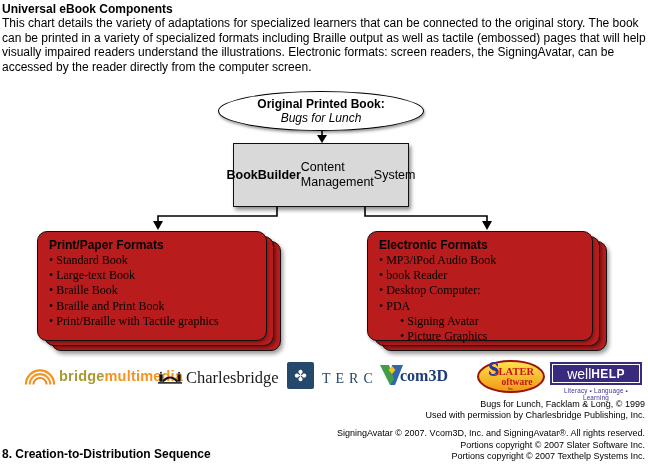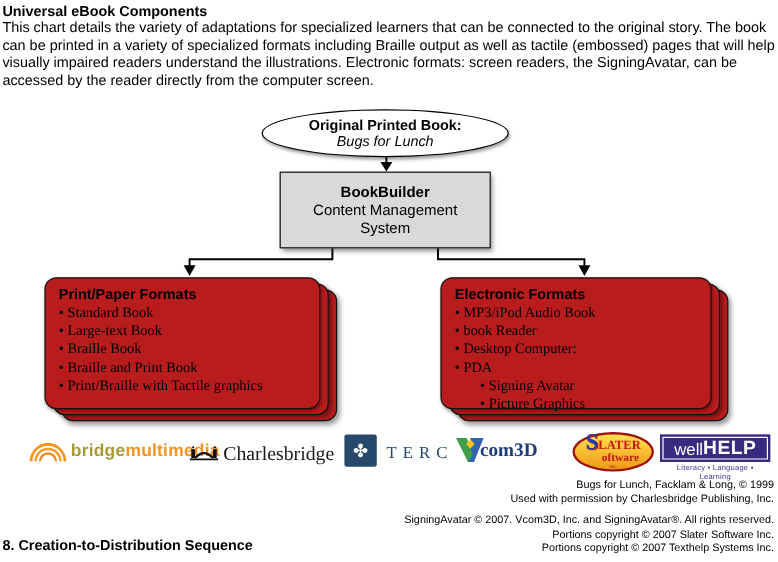--- a/index.html
+++ b/index.html
@@ -16,21 +16,21 @@
   
   .oval{position:absolute;left:218px;top:91px;width:204px;height:38px;background:#fff;
         border:1.7px solid #000;border-radius:50%;box-shadow:1px 2px 3px rgba(0,0,0,.4);
         display:flex;flex-direction:column;align-items:center;justify-content:center;}
   .oval-title{font-size:12px;font-weight:bold;line-height:14px;}
   .oval-book{font-size:12px;font-style:italic;line-height:14px;}
 
   
   .cms{position:absolute;left:233px;top:143px;width:174px;height:62px;background:#d9d9d9;
        border:1.7px solid #111;box-shadow:2px 3px 4px rgba(0,0,0,.45);
-       display:flex;flex-direction:column;align-items:center;justify-content:center;}
+       display:flex;flex-direction:row;align-items:center;justify-content:center;}
   .cms-name{font-size:12.5px;font-weight:bold;line-height:15px;}
   .cms-line{font-size:12.5px;line-height:15px;}
 
   
   .stack{position:absolute;}
   .stack-layer,.stack-front{position:absolute;width:100%;height:100%;background:#b91c1c;
        border:1.6px solid #111;border-radius:10px;box-sizing:border-box;}
   .stack-layer.l2{left:14px;top:10px;box-shadow:2px 3px 4px rgba(0,0,0,.4);}
   .stack-layer.l1{left:7px;top:5px;box-shadow:2px 2px 3px rgba(0,0,0,.35);}
   .stack-front{left:0;top:0;box-shadow:1px 2px 3px rgba(0,0,0,.3);padding:6px 6px 0 11px;}
@@ -61,21 +61,21 @@
   .slater-s{font-family:"Liberation Serif",serif;font-weight:bold;font-size:19px;
             color:#1c3fae;text-shadow:1px 1px 0 #c01616;}
   .slater-later{font-family:"Liberation Serif",serif;font-weight:bold;font-size:10.5px;color:#c01616;}
   .slater-l2{font-family:"Liberation Serif",serif;font-weight:bold;font-size:9.5px;
              color:#c01616;line-height:8px;padding-left:12px;}
   .slater-inc{font-size:4px;color:#7a1010;line-height:5px;}
   .th{left:550px;top:362px;flex-direction:column;align-items:stretch;}
   .th-box{width:92px;height:23px;background:#392a7e;display:flex;align-items:center;
           justify-content:center;box-shadow:inset 0 0 0 2px #392a7e, inset 0 0 0 3px #ffffff;}
   .th-w1{color:#fff;font-size:14px;}
-  .th-w2{color:#fff;font-size:16px;font-weight:bold;letter-spacing:.4px;}
+  .th-w2{color:#fff;font-size:12px;font-weight:bold;letter-spacing:.4px;}
   .th-tag{width:92px;text-align:center;font-size:6.3px;color:#43348c;margin-top:2px;letter-spacing:.2px;}
 
   
   .credits{position:absolute;right:3px;top:399px;text-align:right;font-size:9px;line-height:11.2px;}
   .credits .grp2{margin-top:7px;}
   .footer-label{position:absolute;left:2px;top:447px;font-size:12px;font-weight:bold;}
 </style>
 </head>
 <body>
 

